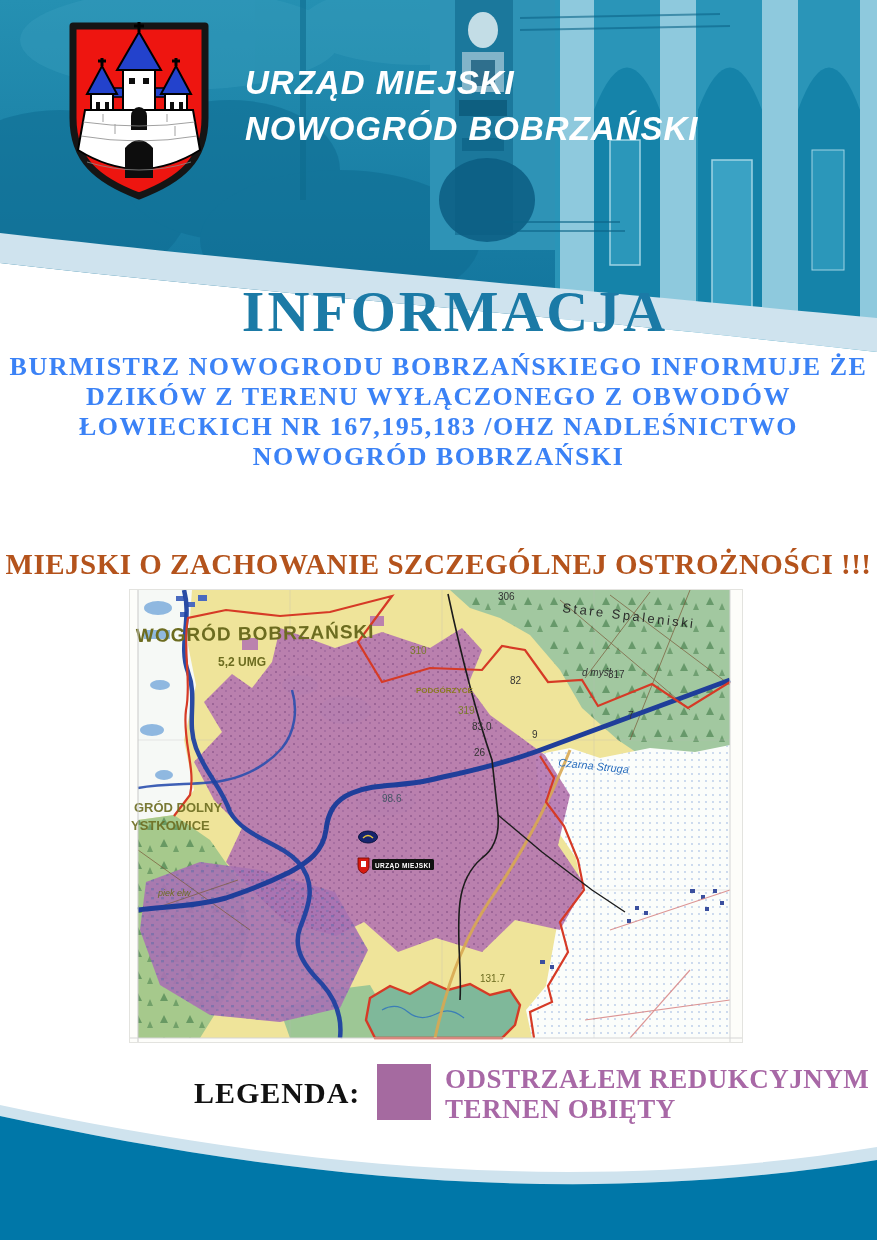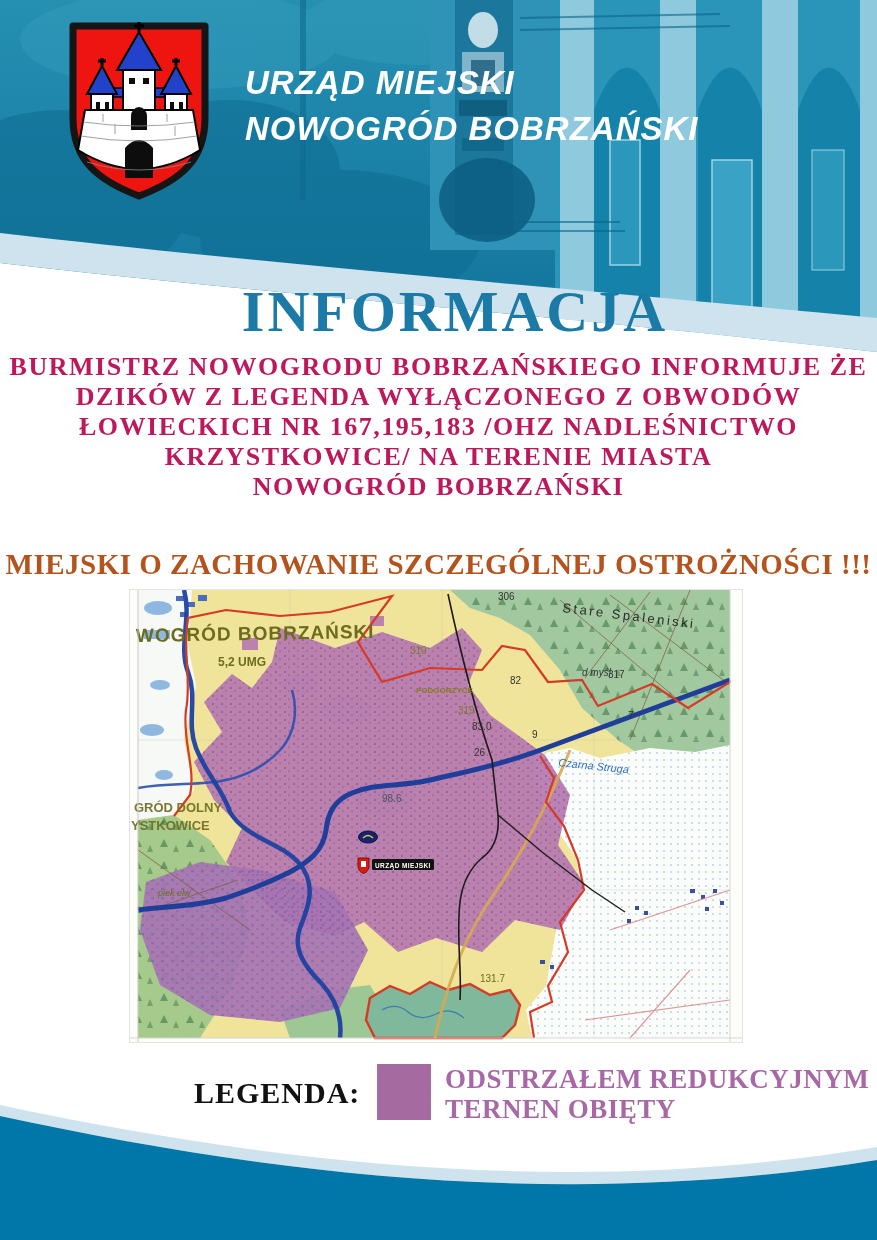--- a/index.html
+++ b/index.html
@@ -12,21 +12,21 @@
   #header-photo{left:0;top:0;}
   #org-title{left:245px;top:60px;color:#ffffff;
      font-family:"Liberation Sans",sans-serif;font-style:italic;font-weight:bold;
      font-size:33px;line-height:46px;letter-spacing:1px;white-space:nowrap;}
   #crest{left:63px;top:18px;}
 
   
   #info-title{left:0;top:278px;width:850px;text-align:center;
      color:#1b7aa6;font-weight:bold;font-size:58px;letter-spacing:3px;margin-left:30px;}
   #info-body{left:0;top:352px;width:877px;text-align:center;
-     color:#be185d;font-weight:bold;font-size:26px;line-height:30px;letter-spacing:1.5px;white-space:nowrap;}
+     color:#3b82f6;font-weight:bold;font-size:26px;line-height:30px;letter-spacing:1.5px;white-space:nowrap;}
   #warning{left:0;top:548px;width:877px;text-align:center;
      color:#b4531c;font-weight:bold;font-size:29px;letter-spacing:0.5px;white-space:nowrap;}
 
   
   #map-wrap{left:130px;top:590px;width:612px;height:452px;background:#fdfdfa;
      box-shadow:0 0 0 1px #e3e3df;}
 
   
   #legend-label{left:194px;top:1076px;font-size:30px;font-weight:bold;color:#111111;letter-spacing:1px;text-align:center;}
   #legend-swatch{left:377px;top:1064px;width:54px;height:56px;background:#a56aa0;}
@@ -147,23 +147,22 @@
 
   <div id="org-title" class="abs">
     <div>URZĄD MIEJSKI</div>
     <div>NOWOGRÓD BOBRZAŃSKI</div>
   </div>
 
   <div id="info-title" class="abs">INFORMACJA</div>
 
   <div id="info-body" class="abs">
     <div>BURMISTRZ NOWOGRODU BOBRZAŃSKIEGO INFORMUJE ŻE</div>
-    <div>DZIKÓW Z LEGENDA WYŁĄCZONEGO Z  OBWODÓW</div>
+    <div>DZIKÓW Z TERENU WYŁĄCZONEGO Z  OBWODÓW</div>
     <div>ŁOWIECKICH NR 167,195,183 /OHZ NADLEŚNICTWO</div>
-    <div>KRZYSTKOWICE/ NA TERENIE MIASTA</div>
     <div>NOWOGRÓD BOBRZAŃSKI</div>
   </div>
 
   <div id="warning" class="abs">MIEJSKI O ZACHOWANIE SZCZEGÓLNEJ OSTROŻNOŚCI !!!</div>
 
   <div id="map-wrap" class="abs">
   <svg width="612" height="452" viewBox="0 0 612 452">
     <defs>
       <pattern id="pat-trees" width="26" height="22" patternUnits="userSpaceOnUse">
         <path d="M4,15 L8,7 L12,15 Z" fill="#47804d" opacity="0.65"></path>

